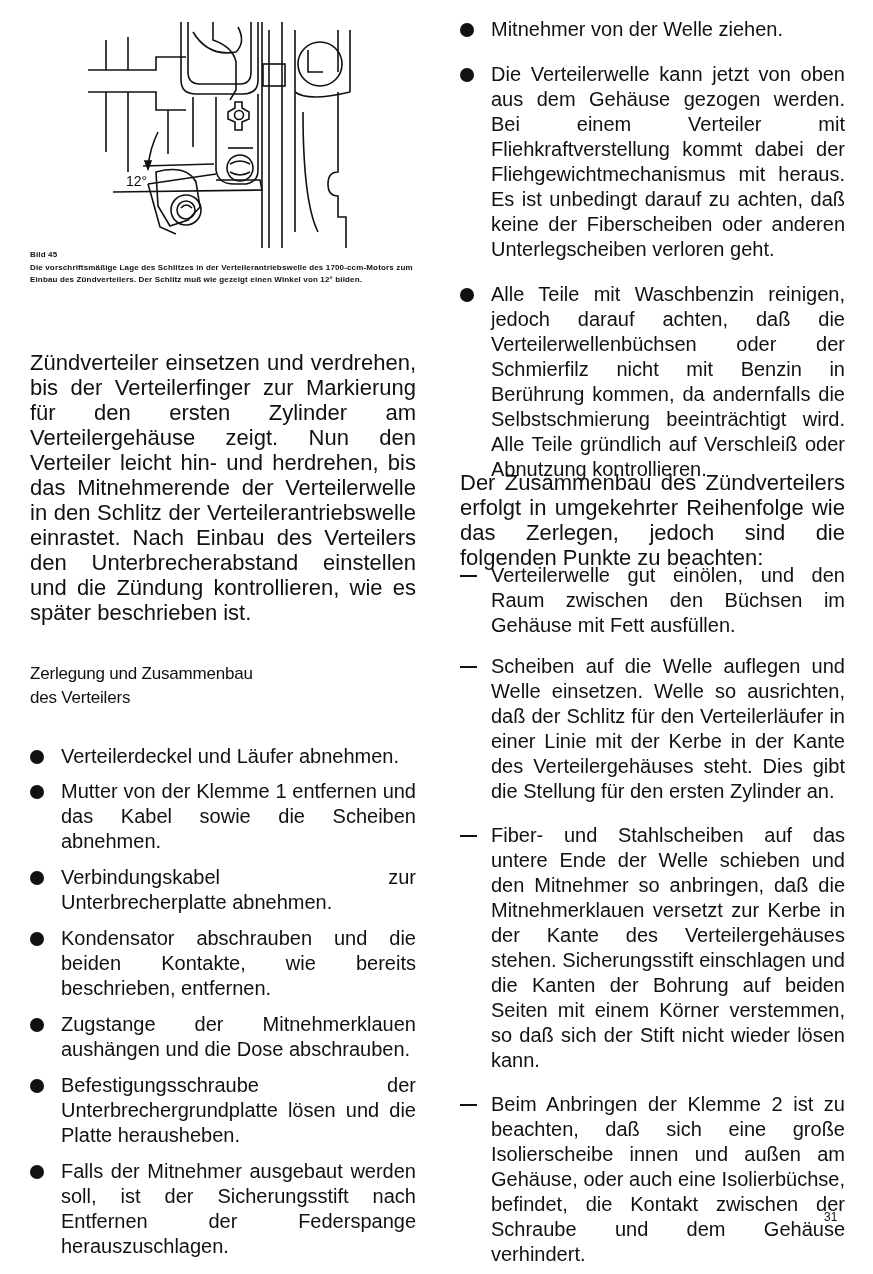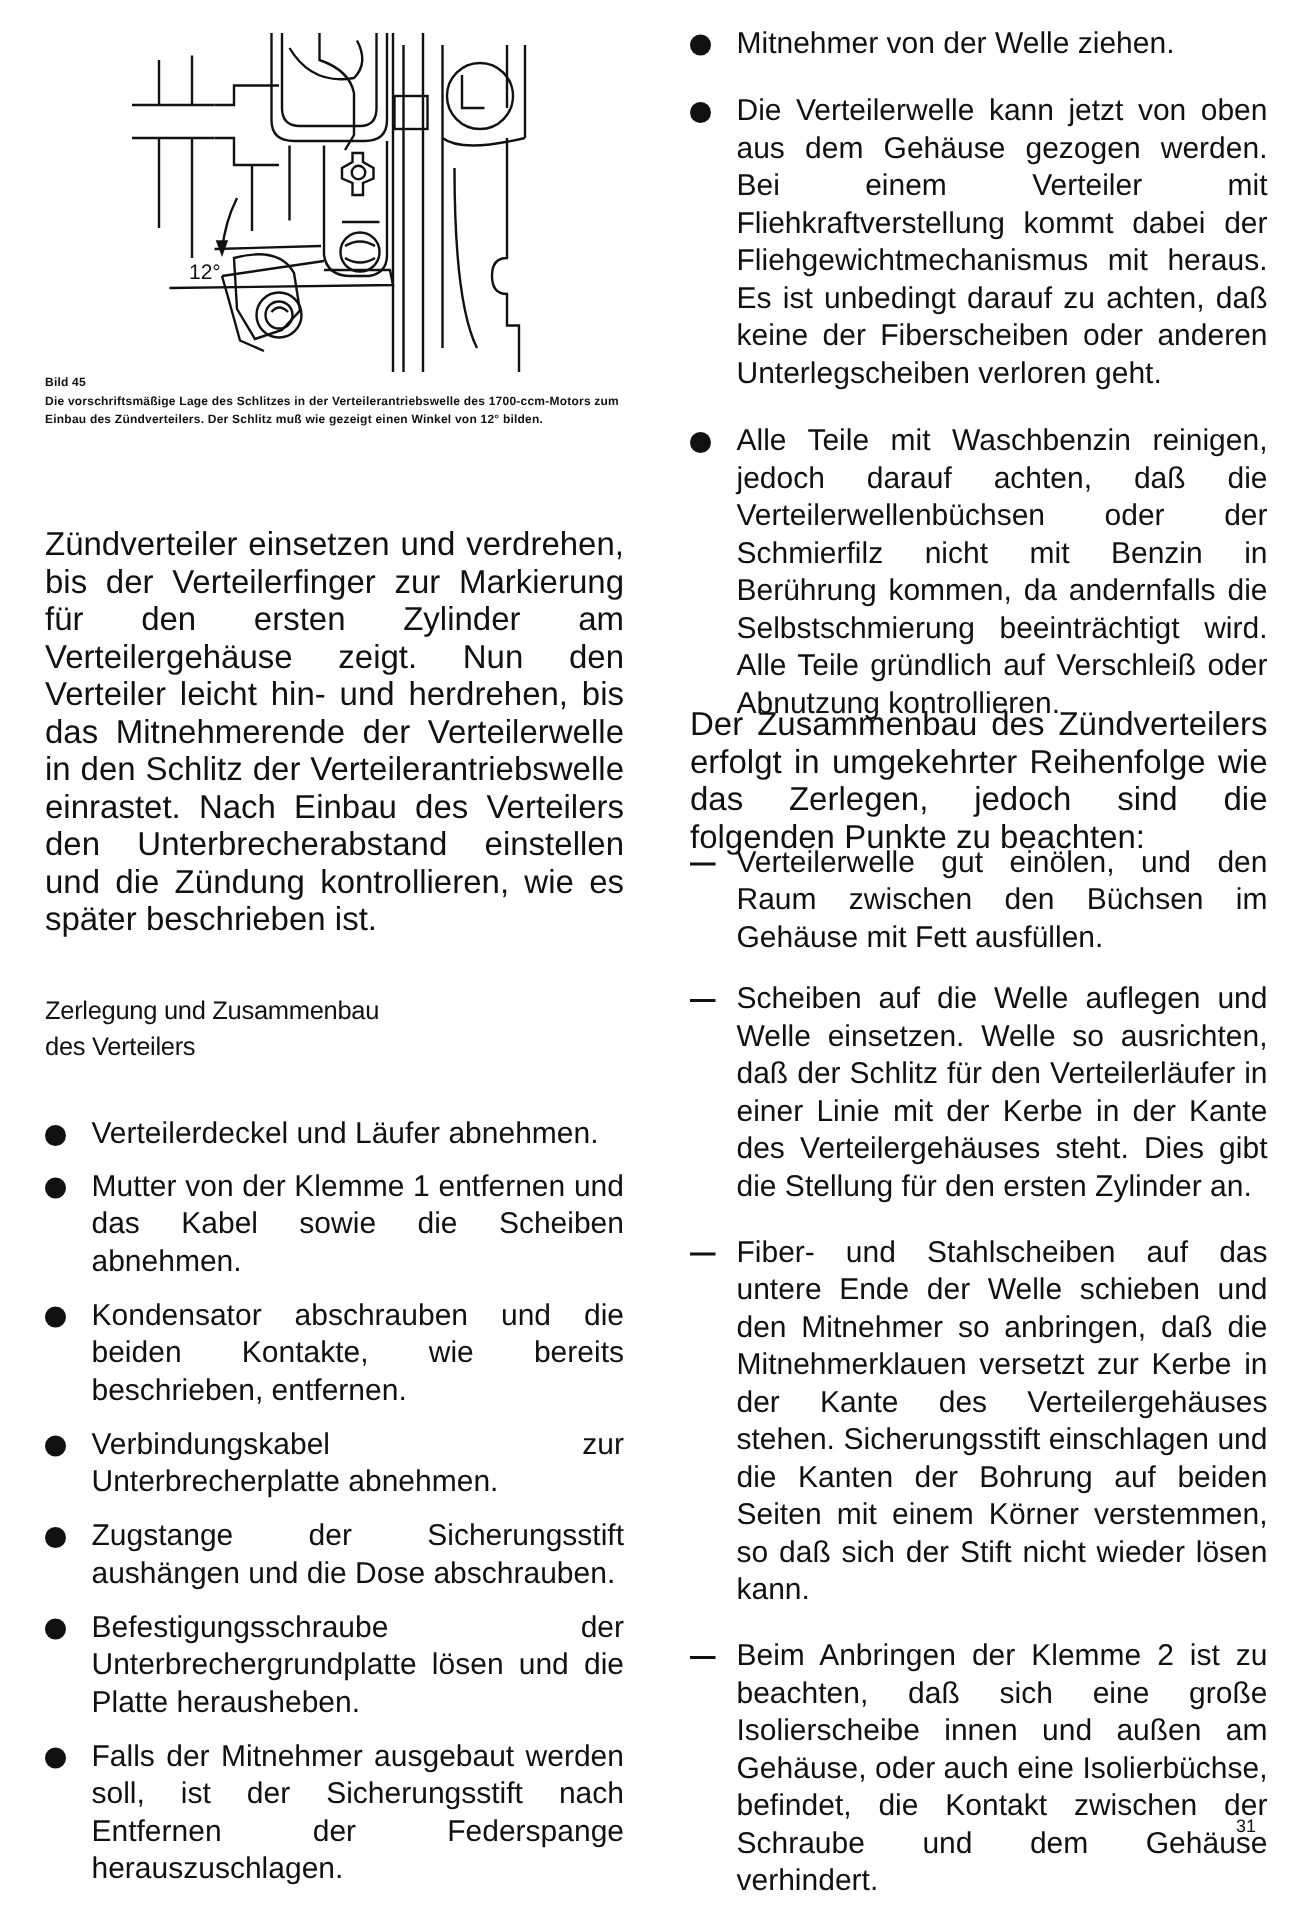--- a/index.html
+++ b/index.html
@@ -106,23 +106,23 @@
 <p class="para col left last-line-left" style="top:350px;">Zündverteiler einsetzen und verdrehen, bis der Verteilerfinger zur Markierung für den ersten Zylinder am Verteilergehäuse zeigt. Nun den Verteiler leicht hin- und herdrehen, bis das Mitnehmerende der Verteilerwelle in den Schlitz der Verteilerantriebswelle einrastet. Nach Einbau des Verteilers den Unterbrecherabstand einstellen und die Zündung kontrollieren, wie es später beschrieben ist.</p>
 
 <h2 class="heading">
   <span>Zerlegung und Zusammenbau</span><br>
   <span>des Verteilers</span>
 </h2>
 
 <ul class="list col left" style="top:744px;">
   <li style="margin-bottom:10px;"><span class="bullet"></span><span>Verteilerdeckel und Läufer abnehmen.</span></li>
   <li style="margin-bottom:11px;"><span class="bullet"></span><span>Mutter von der Klemme 1 entfernen und das Kabel sowie die Scheiben abnehmen.</span></li>
+  <li style="margin-bottom:11px;"><span class="bullet"></span><span>Verbindungskabel zur Unterbrecherplatte abnehmen.</span></li>
   <li style="margin-bottom:11px;"><span class="bullet"></span><span>Kondensator abschrauben und die beiden Kontakte, wie bereits beschrieben, entfernen.</span></li>
-  <li style="margin-bottom:11px;"><span class="bullet"></span><span>Verbindungskabel zur Unterbrecherplatte abnehmen.</span></li>
-  <li style="margin-bottom:11px;"><span class="bullet"></span><span>Zugstange der Sicherungsstift aushängen und die Dose abschrauben.</span></li>
+  <li style="margin-bottom:11px;"><span class="bullet"></span><span>Zugstange der Mitnehmerklauen aushängen und die Dose abschrauben.</span></li>
   <li style="margin-bottom:11px;"><span class="bullet"></span><span>Befestigungsschraube der Unterbrechergrundplatte lösen und die Platte herausheben.</span></li>
   <li><span class="bullet"></span><span>Falls der Mitnehmer ausgebaut werden soll, ist der Sicherungsstift nach Entfernen der Federspange herauszuschlagen.</span></li>
 </ul>
 
 <ul class="list col right" style="top:17px;">
   <li style="margin-bottom:20px;"><span class="bullet"></span><span>Mitnehmer von der Welle ziehen.</span></li>
   <li style="margin-bottom:20px;"><span class="bullet"></span><span>Die Verteilerwelle kann jetzt von oben aus dem Gehäuse gezogen werden. Bei einem Verteiler mit Fliehkraftverstellung kommt dabei der Fliehgewichtmechanismus mit heraus. Es ist unbedingt darauf zu achten, daß keine der Fiberscheiben oder anderen Unterlegscheiben verloren geht.</span></li>
   <li><span class="bullet"></span><span>Alle Teile mit Waschbenzin reinigen, jedoch darauf achten, daß die Verteilerwellenbüchsen oder der Schmierfilz nicht mit Benzin in Berührung kommen, da andernfalls die Selbstschmierung beeinträchtigt wird. Alle Teile gründlich auf Verschleiß oder Abnutzung kontrollieren.</span></li>
 </ul>
 

